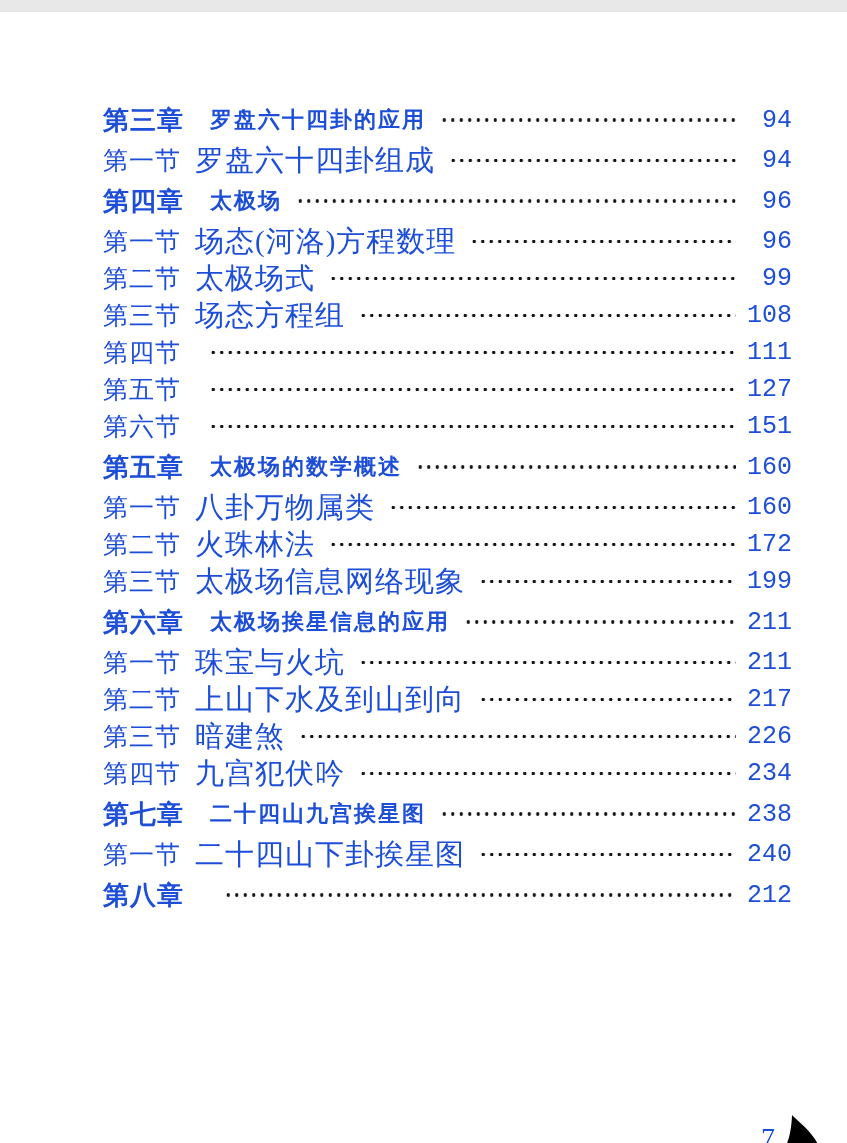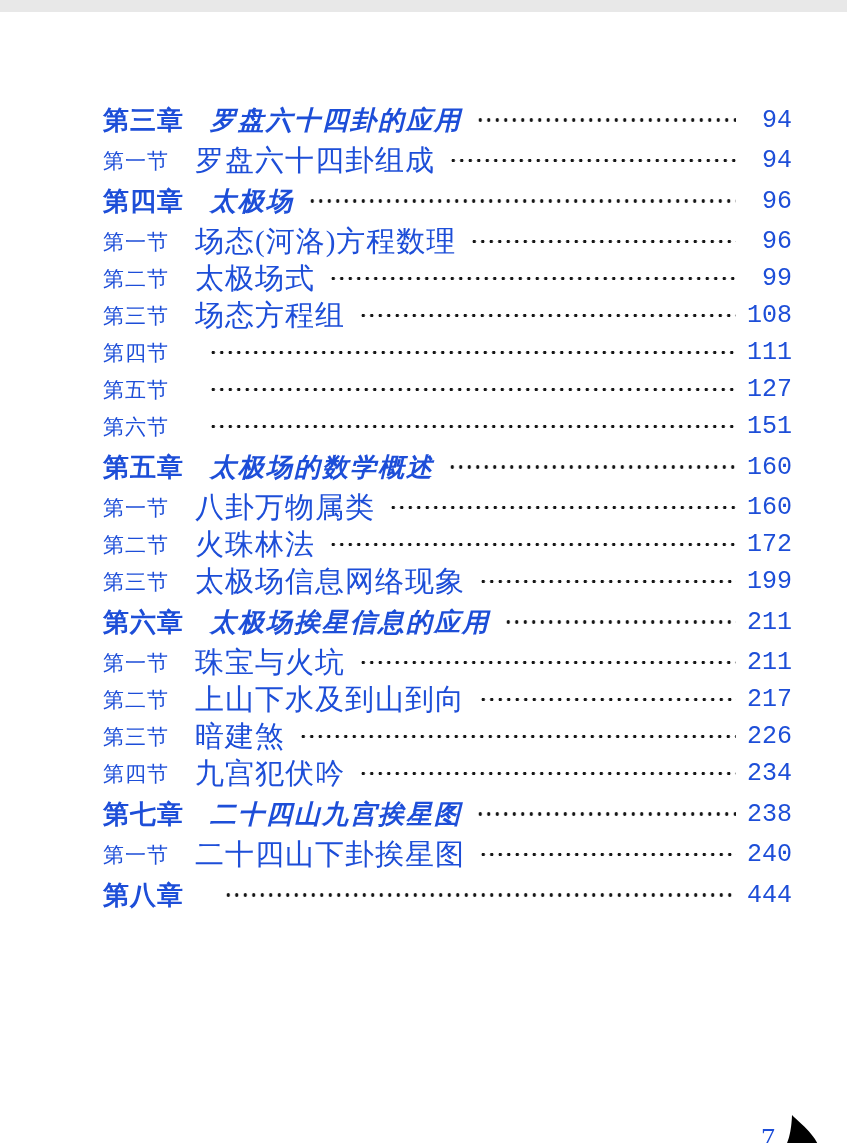--- a/index.html
+++ b/index.html
@@ -23,36 +23,35 @@
     white-space:nowrap;
   }
   .row.chapter{
     height:44px;
     font-weight:700;
     font-family:"Liberation Sans","DejaVu Sans",sans-serif;
   }
   .row .label{
     flex:0 0 auto;
     width:92px;
-    font-size:21px;
+    font-size:25px;
     letter-spacing:1px;
   }
   .row.chapter .label{
     width:107px;
     font-size:26px;
   }
   .row .title{
     flex:0 0 auto;
     font-size:29px;
     letter-spacing:1px;
   }
   .row.chapter .title{
-    font-size:26px;
+    font-size:22px;
     letter-spacing:2px;
-    font-style:italic;
   }
   .leader{
     flex:1 1 auto;
     align-self:stretch;
     margin:0 10px 0 14px;
     background-image:radial-gradient(circle,#161616 1.6px,transparent 2px);
     background-size:8.5px 100%;
     background-repeat:repeat-x;
     background-position:0 center;
   }
@@ -217,21 +216,21 @@
   <div class="row section">
     <span class="label">第一节</span>
     <span class="title">二十四山下卦挨星图</span>
     <span class="leader"></span>
     <span class="pageref">240</span>
   </div>
 
   <div class="row chapter">
     <span class="label">第八章</span>
     <span class="leader"></span>
-    <span class="pageref">444</span>
+    <span class="pageref">212</span>
   </div>
 </div>
 
   <div class="footer">
     <span class="pagenum">7</span>
     <svg class="crescent" width="47" height="40" viewBox="0 0 47 40" aria-hidden="true">
       <path d="M16 0 C 26 10 41 20 46 40 L2 40 C 13 33 15.5 14 16 0 Z" fill="#000000"></path>
     </svg>
   </div>
 

